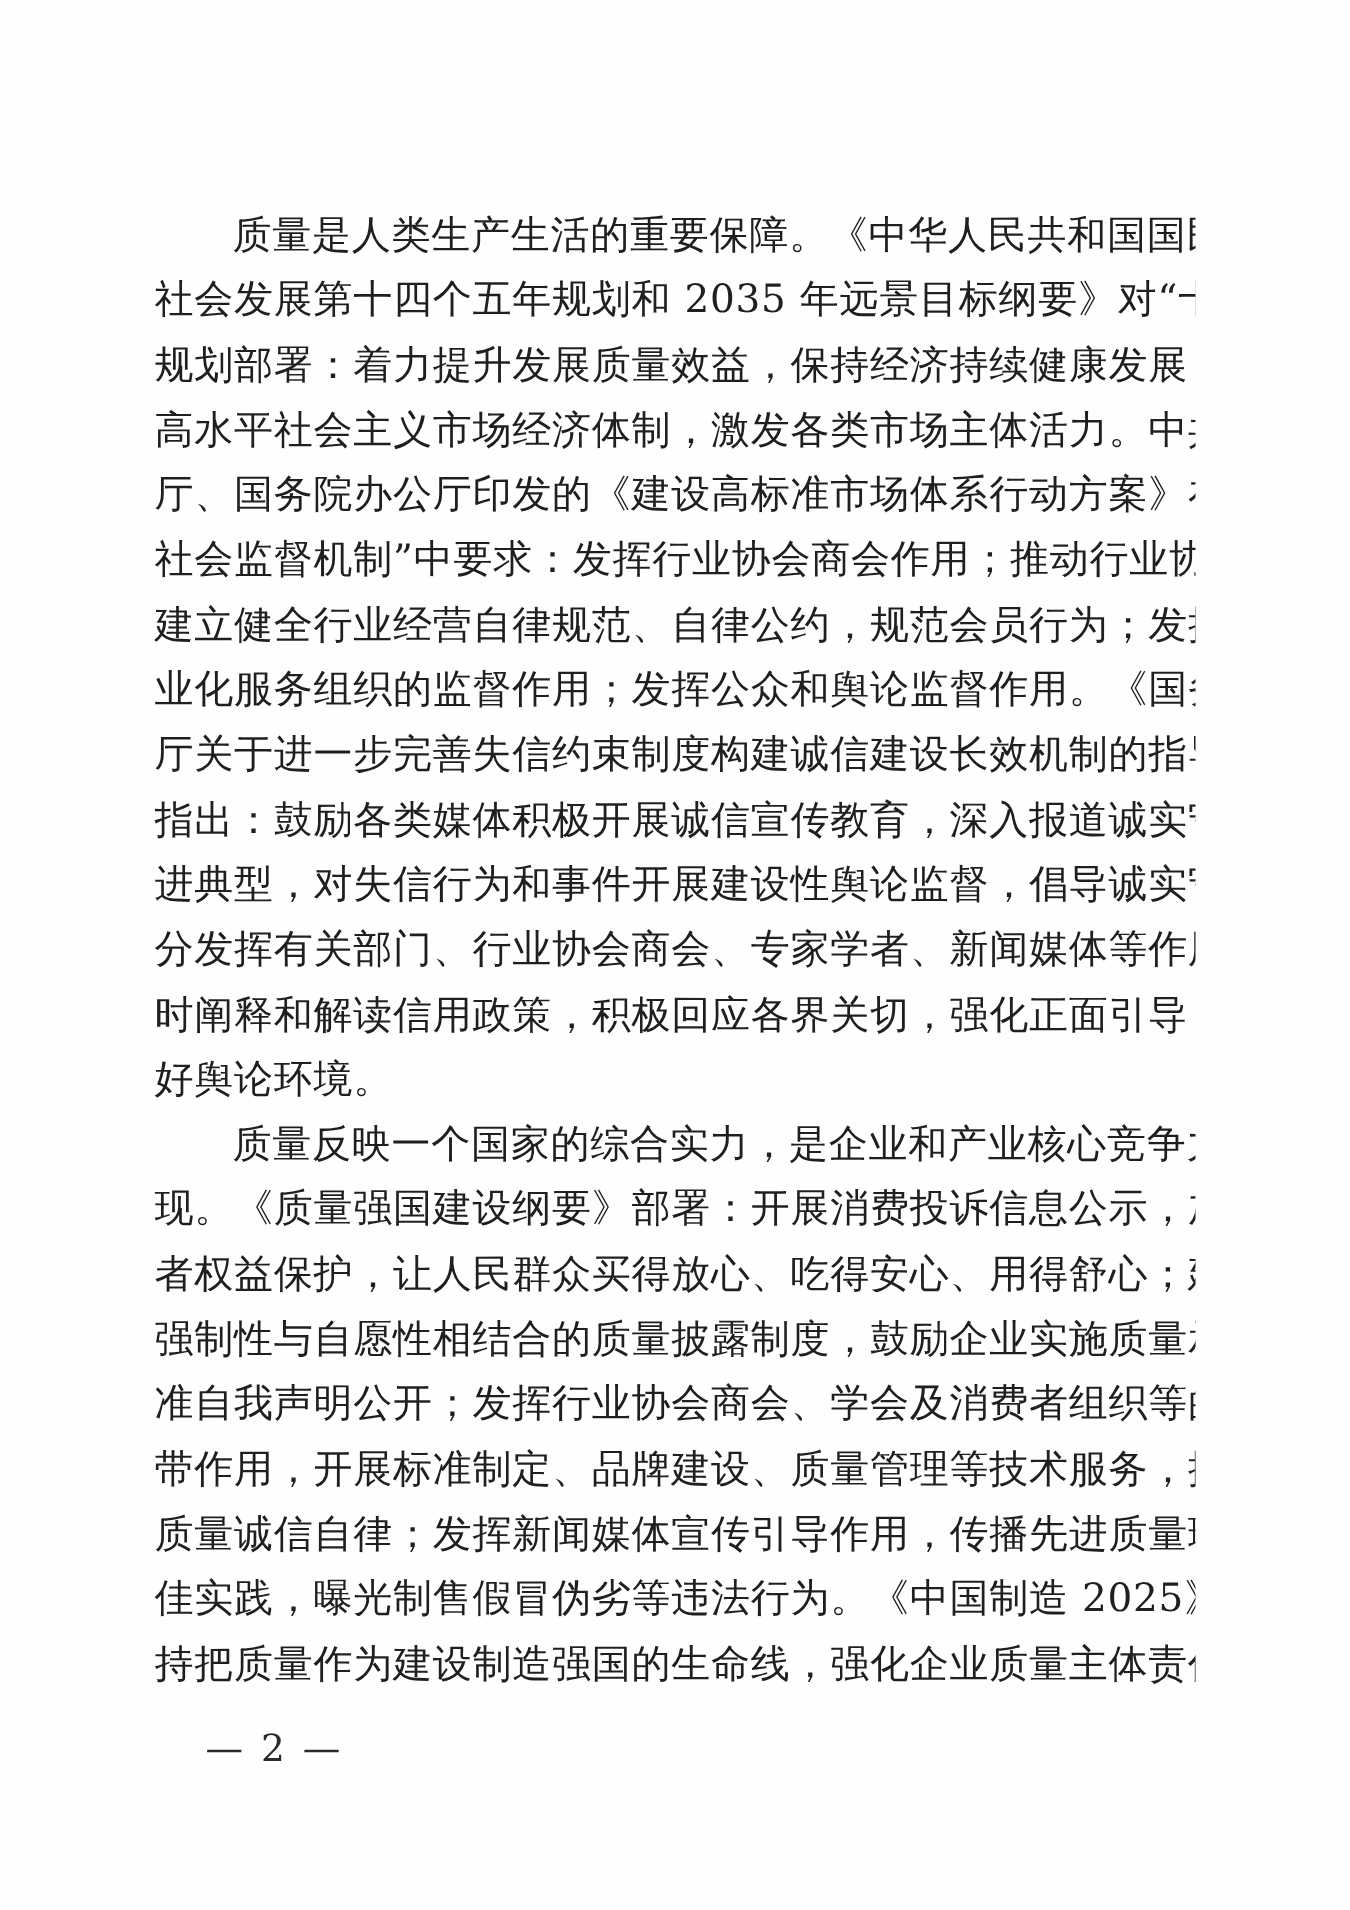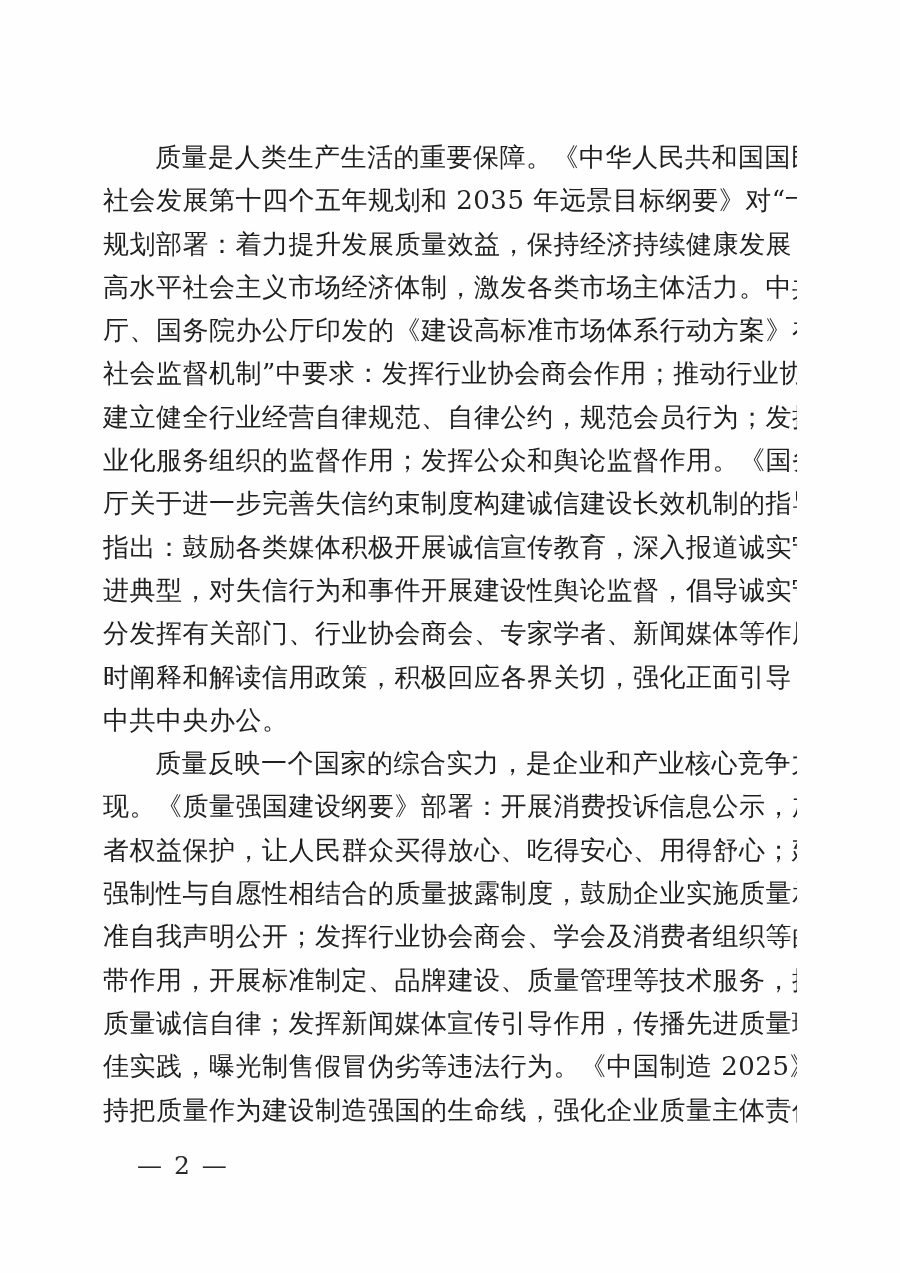--- a/index.html
+++ b/index.html
@@ -65,21 +65,21 @@
       <div class="line">高水平社会主义市场经济体制，激发各类市场主体活力。中共中央办公</div>
       <div class="line">厅、国务院办公厅印发的《建设高标准市场体系行动方案》在“健全</div>
       <div class="line">社会监督机制”中要求：发挥行业协会商会作用；推动行业协会商会</div>
       <div class="line">建立健全行业经营自律规范、自律公约，规范会员行为；发挥市场专</div>
       <div class="line">业化服务组织的监督作用；发挥公众和舆论监督作用。《国务院办公</div>
       <div class="line">厅关于进一步完善失信约束制度构建诚信建设长效机制的指导意见》</div>
       <div class="line">指出：鼓励各类媒体积极开展诚信宣传教育，深入报道诚实守信的先</div>
       <div class="line">进典型，对失信行为和事件开展建设性舆论监督，倡导诚实守信；充</div>
       <div class="line">分发挥有关部门、行业协会商会、专家学者、新闻媒体等作用，及</div>
       <div class="line">时阐释和解读信用政策，积极回应各界关切，强化正面引导，营造良</div>
-      <div class="line short">中共中央办公。</div>
+      <div class="line short">好舆论环境。</div>
     </div>
 
     <div class="para">
       <div class="line first">质量反映一个国家的综合实力，是企业和产业核心竞争力的体</div>
       <div class="line">现。《质量强国建设纲要》部署：开展消费投诉信息公示，加强消费</div>
       <div class="line">者权益保护，让人民群众买得放心、吃得安心、用得舒心；建立健全</div>
       <div class="line">强制性与自愿性相结合的质量披露制度，鼓励企业实施质量承诺和标</div>
       <div class="line">准自我声明公开；发挥行业协会商会、学会及消费者组织等的桥梁纽</div>
       <div class="line">带作用，开展标准制定、品牌建设、质量管理等技术服务，推进行业</div>
       <div class="line">质量诚信自律；发挥新闻媒体宣传引导作用，传播先进质量理念和最</div>

